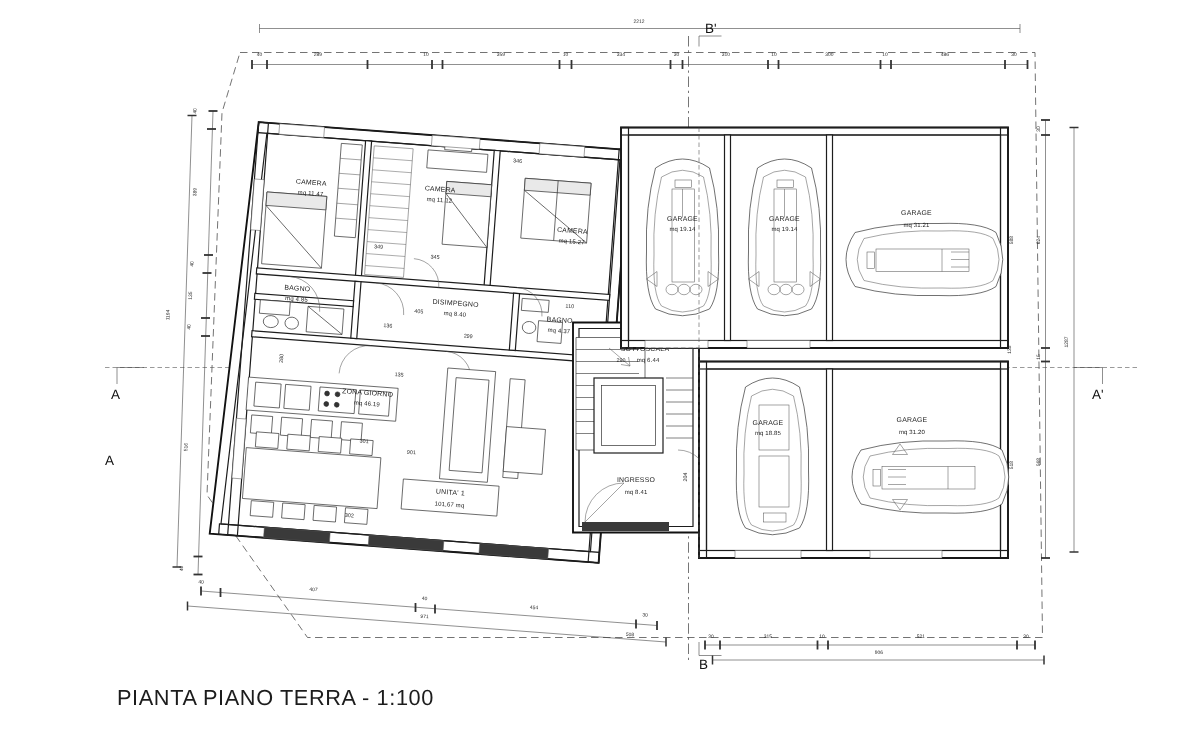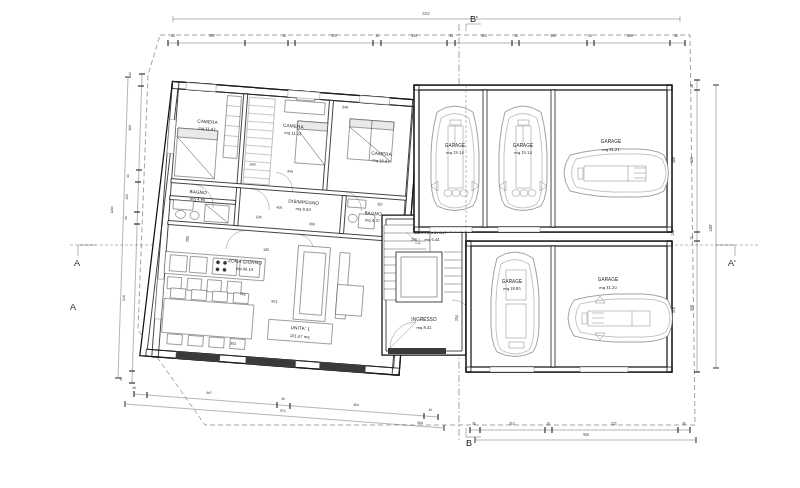--- a/index.html
+++ b/index.html
@@ -578,14 +578,15 @@
   </g>
 
   <g>
     <path class="w-dashfine" d="M466 85 L466 372"></path>
     <path class="w-dashfine" d="M414 232 L466 232"></path>
   </g>
 
   </g>
 </svg>
 
+<div class="ttl">PIANTA PIANO TERRA - 1:100</div>
 
 </div>
 
 </body></html>

